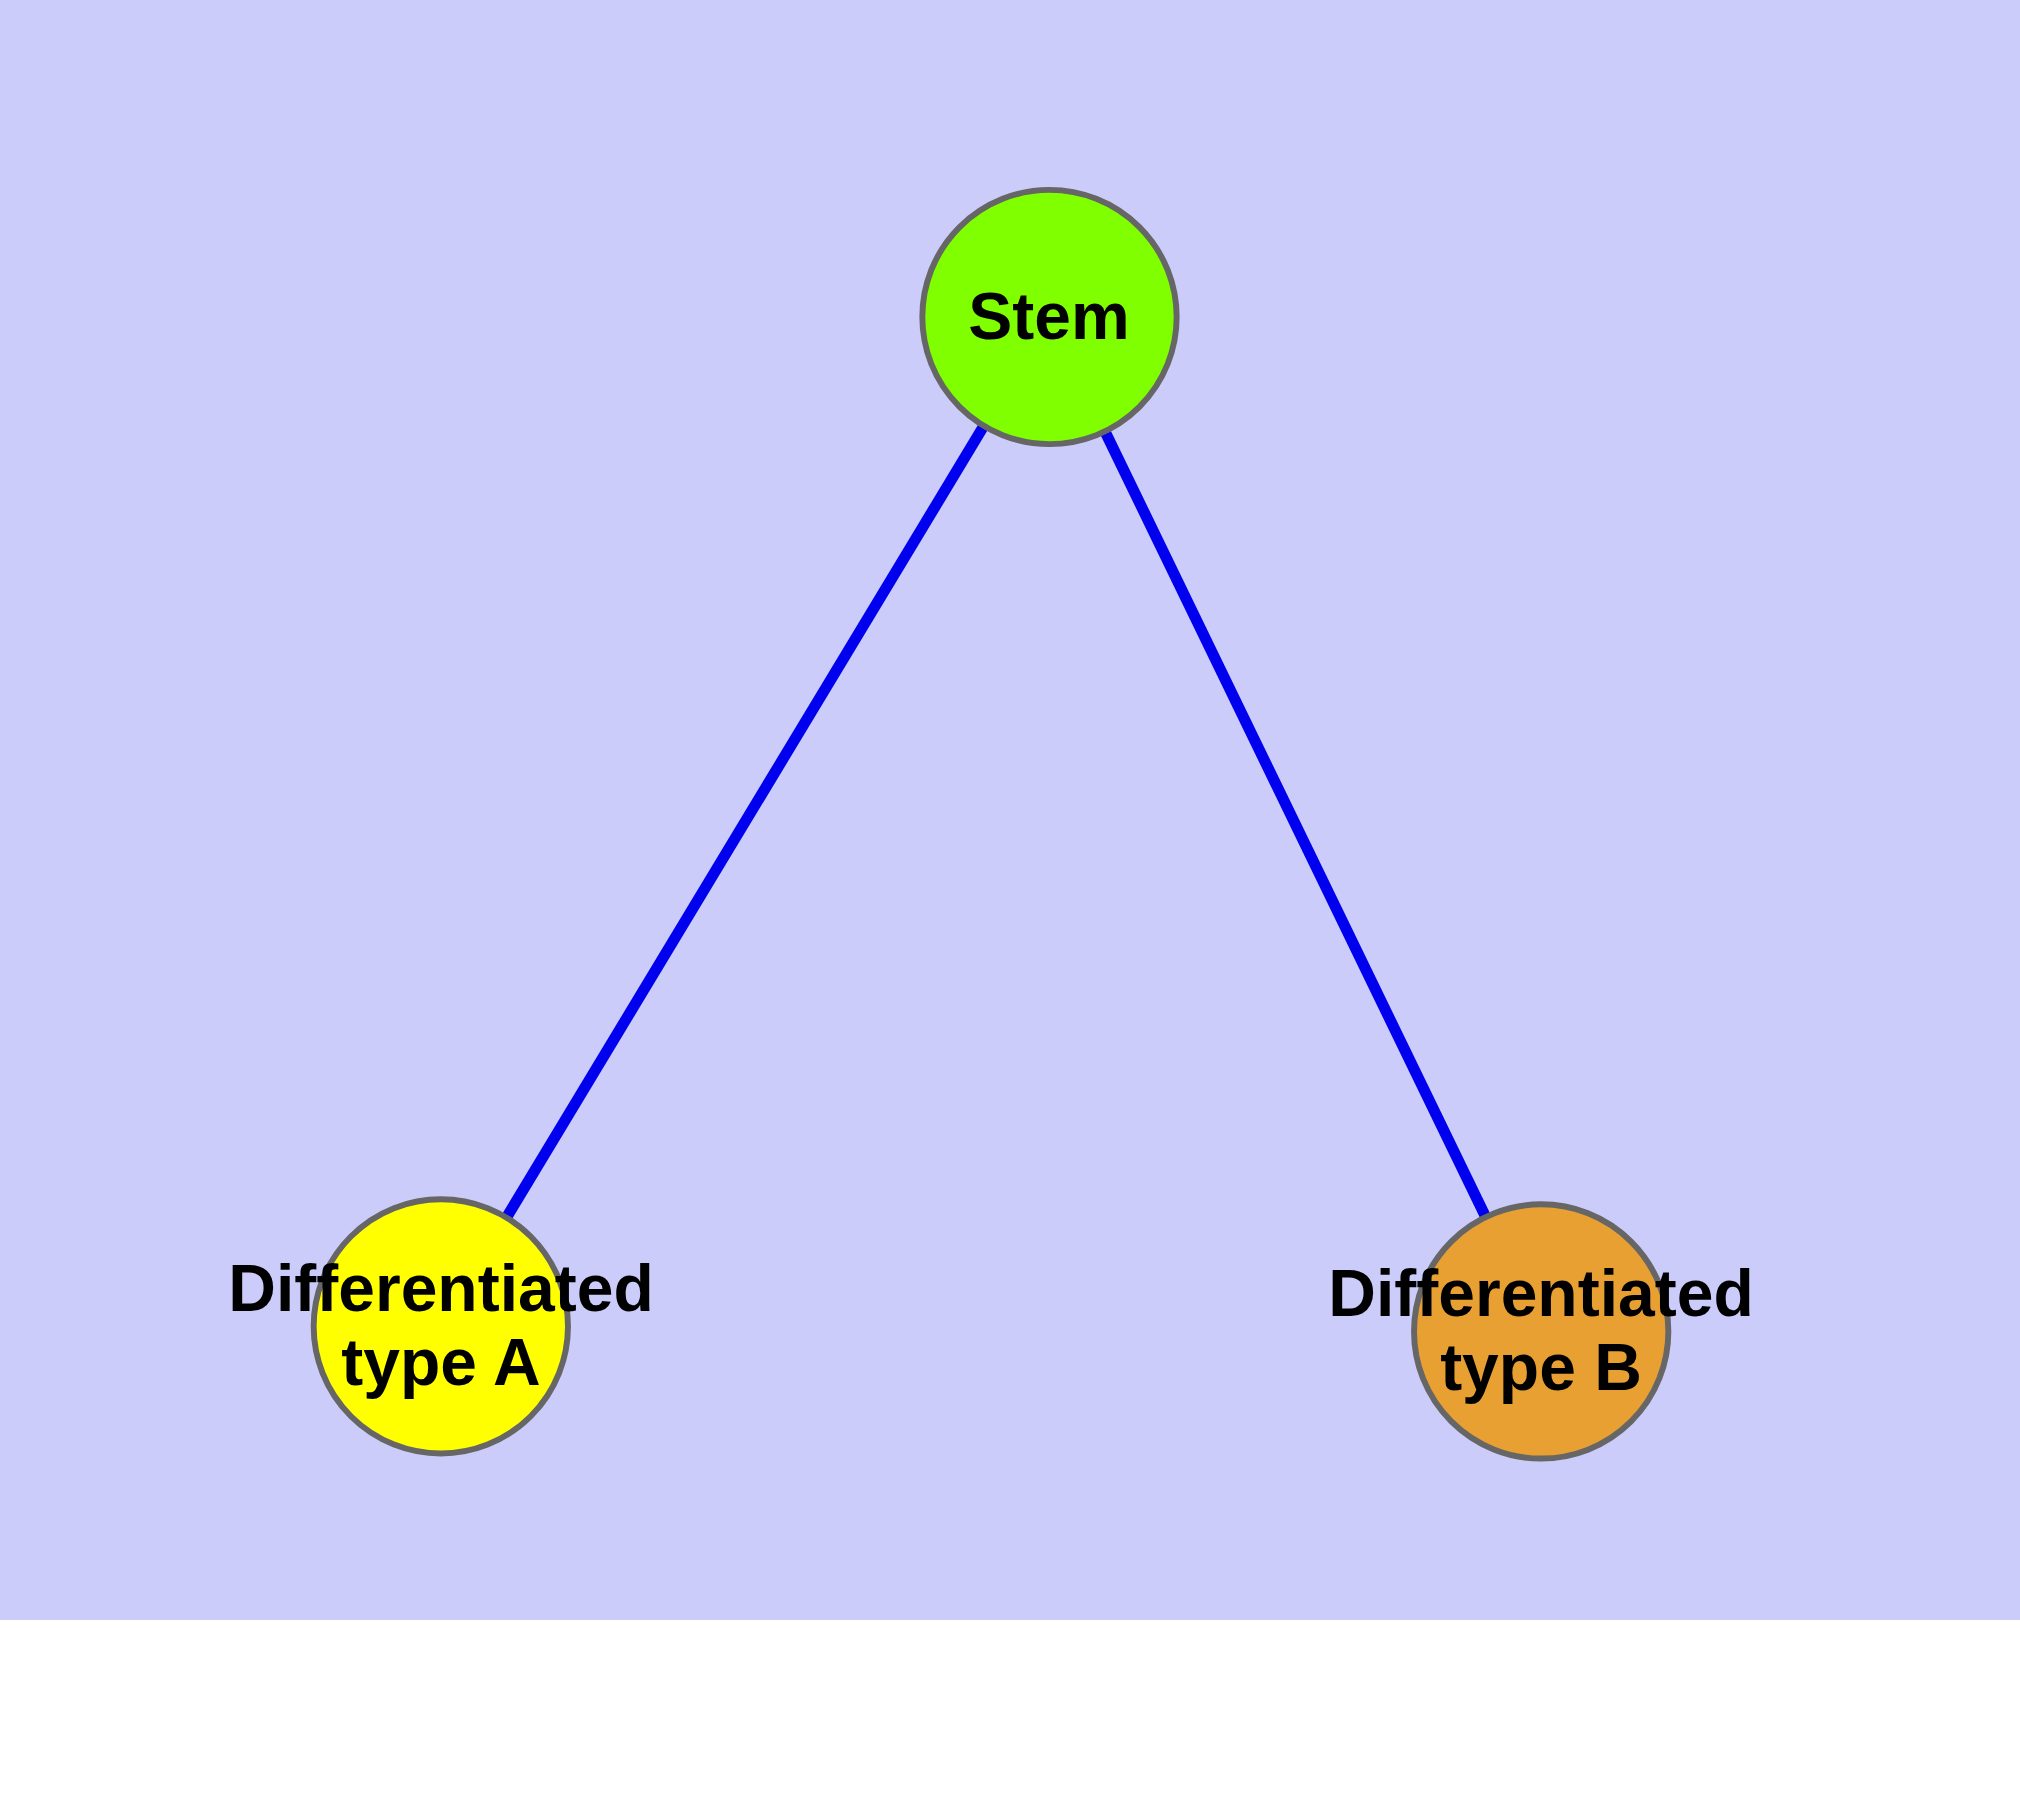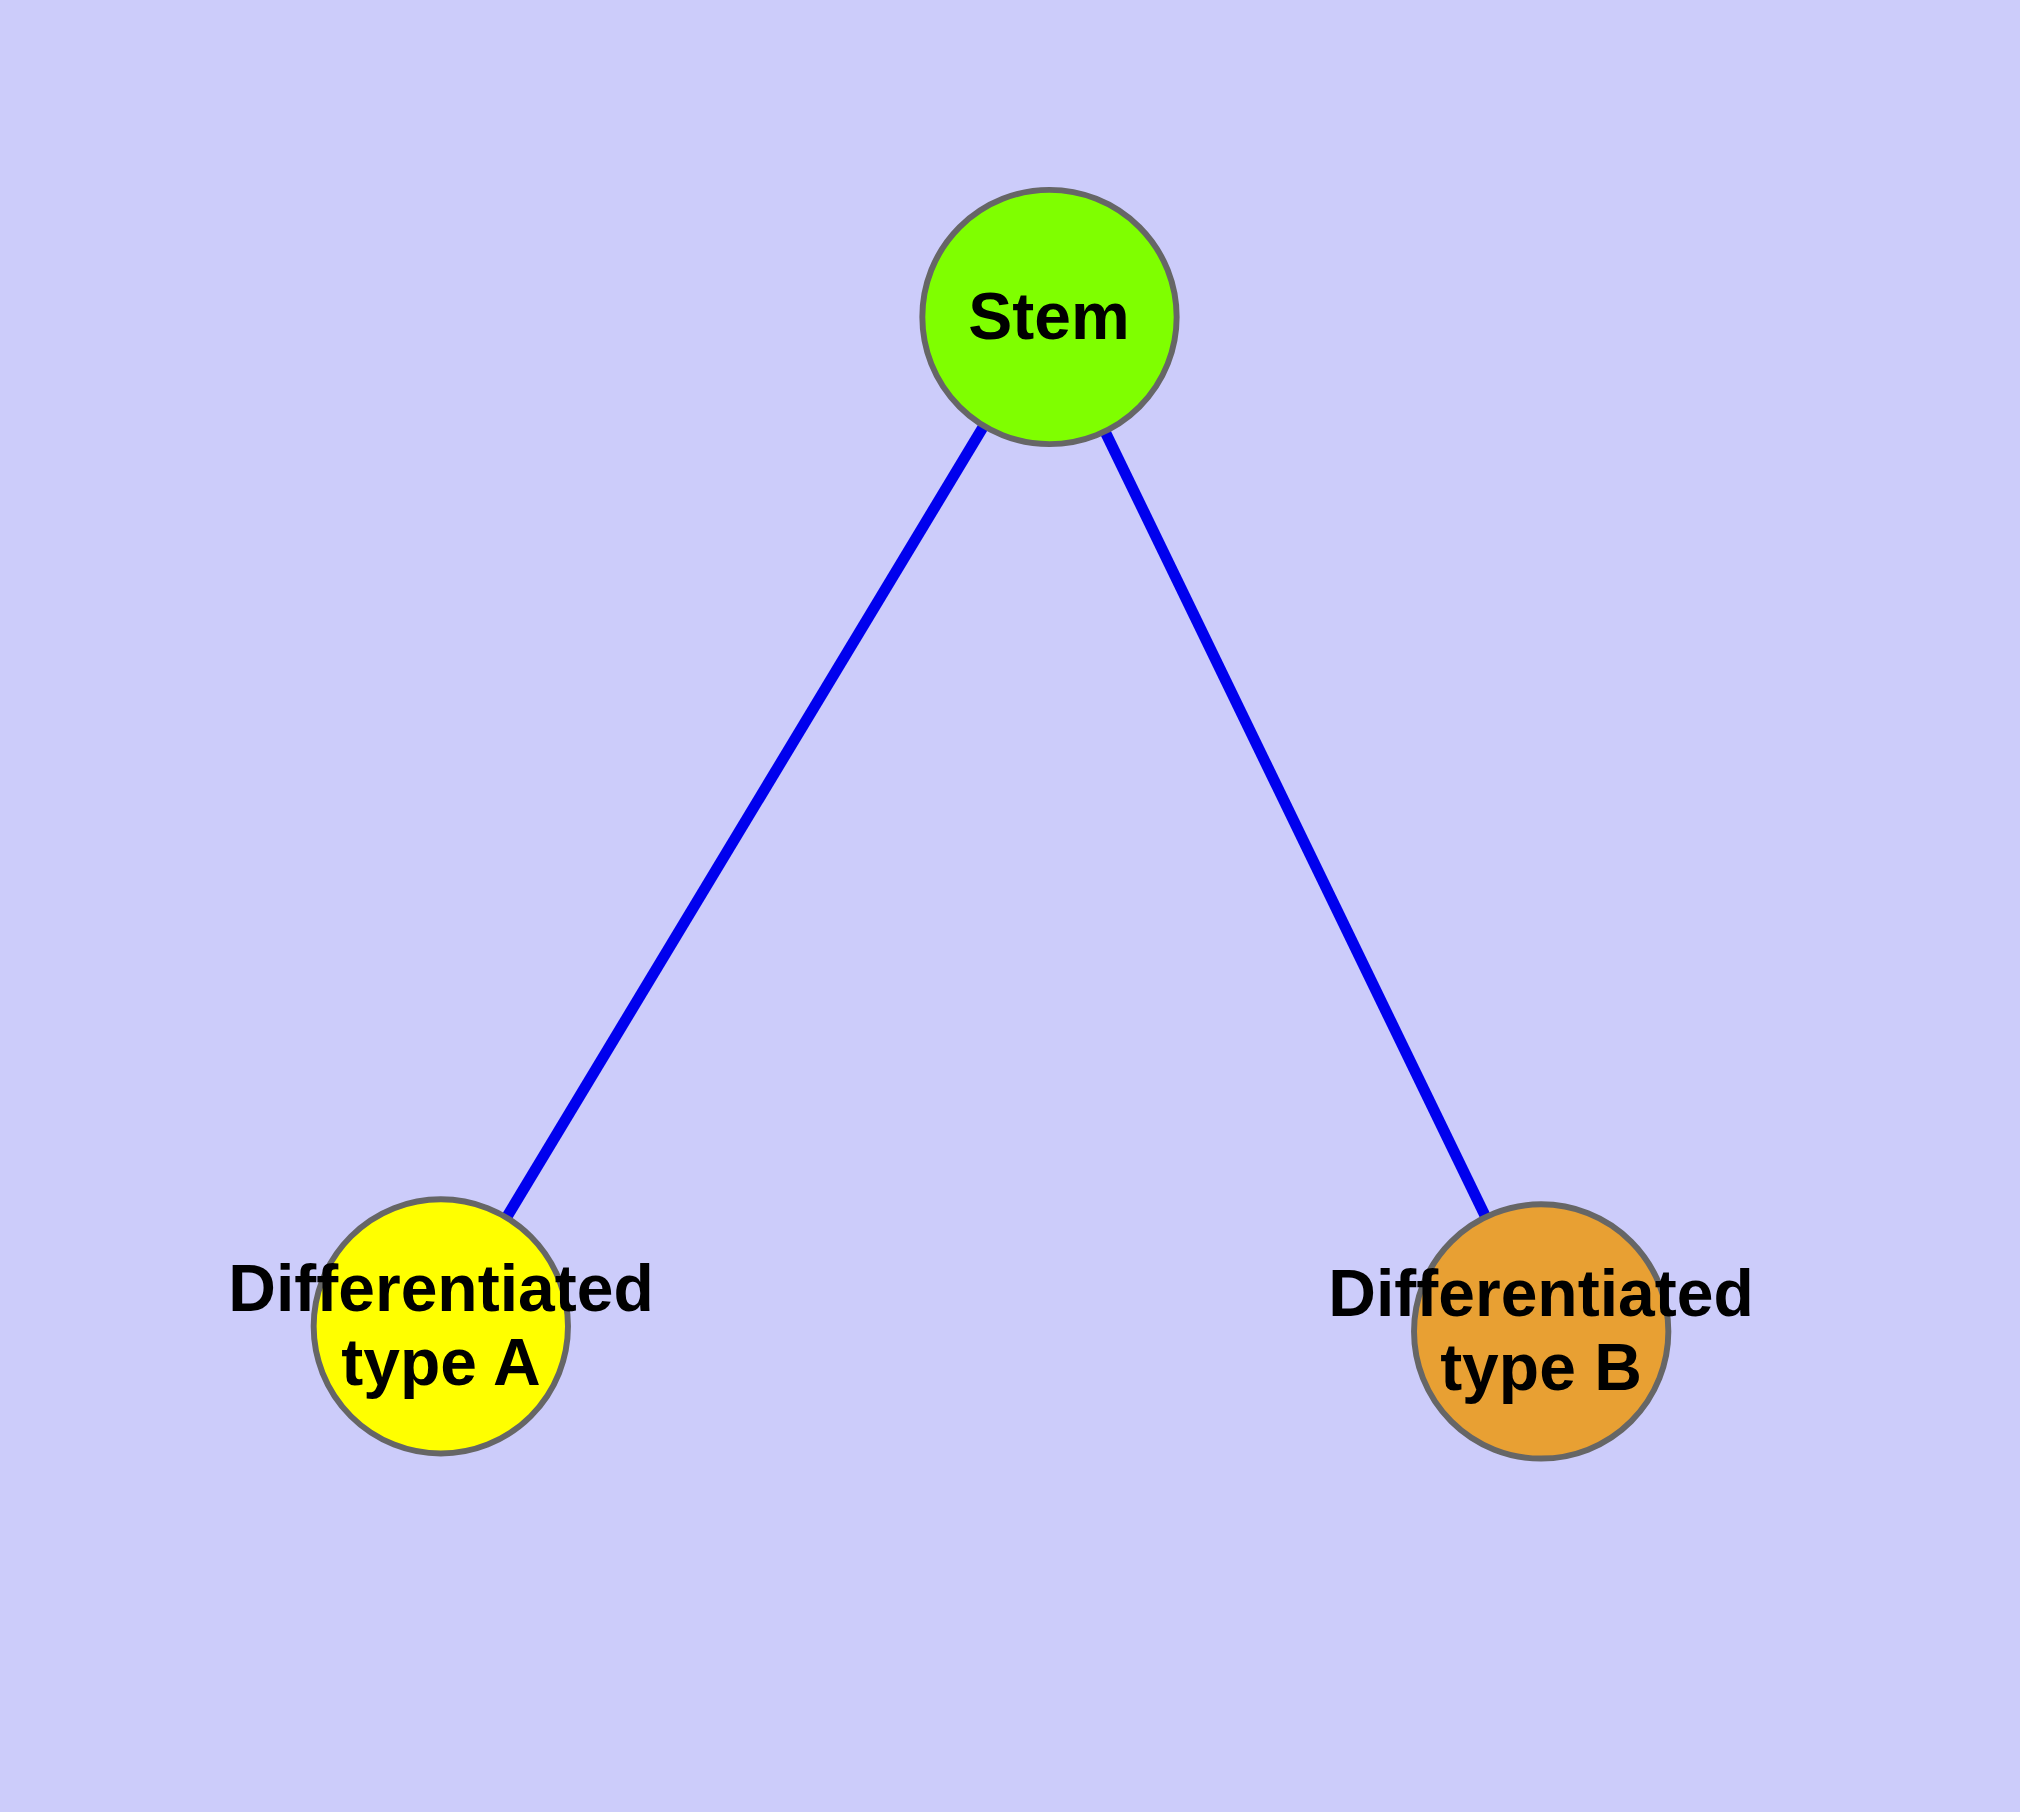--- a/index.html
+++ b/index.html
@@ -31,21 +31,21 @@
     color: #000000;
     white-space: pre;
     line-height: 1.12;
     pointer-events: none;
     transform: translate(-50%, -50%);
   }
 </style>
 </head>
 <body>
 
-<div id="canvas" style="width: 2021px; height: 1812px;">
+<div id="canvas" style="width: 2021px; height: 1620px;">
 
   <svg id="graph-svg" viewBox="0 0 2384 2138" preserveAspectRatio="none" style="width: 2021px; height: 1812px;">
     <rect id="bg-rect" x="0" y="0" width="2384" height="2138" fill="#ccccfa"></rect>
     <g id="edge-layer">
         <line x1="1238" y1="374" x2="520" y2="1565" stroke="#0000ee" stroke-width="13" stroke-linecap="butt"></line>
         <line x1="1238" y1="374" x2="1818" y2="1571" stroke="#0000ee" stroke-width="13" stroke-linecap="butt"></line>
       </g>
     <g id="node-layer">
         <circle cx="1238" cy="374" r="150" fill="#7fff00" stroke="#666666" stroke-width="7"></circle>
         <circle cx="520" cy="1565" r="150" fill="#ffff00" stroke="#666666" stroke-width="7"></circle>

